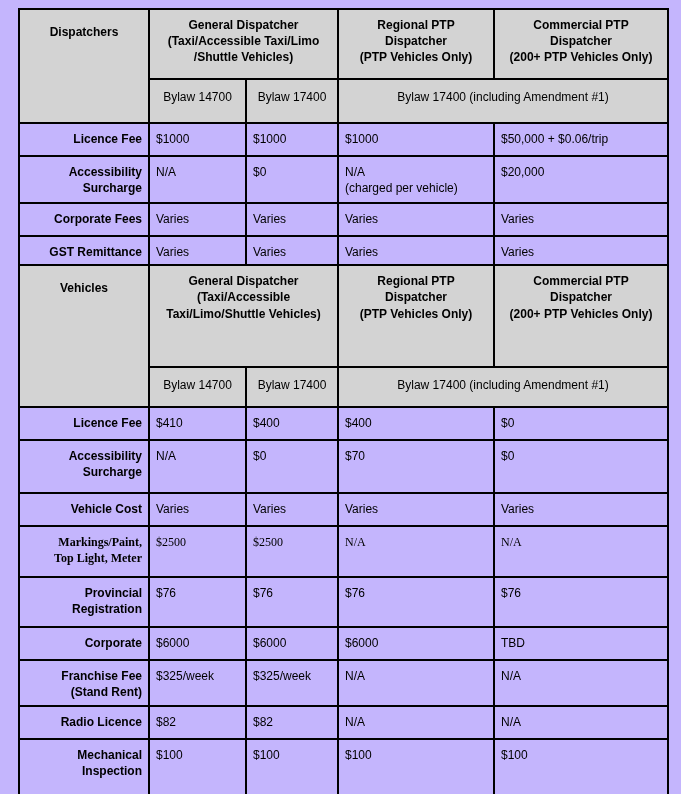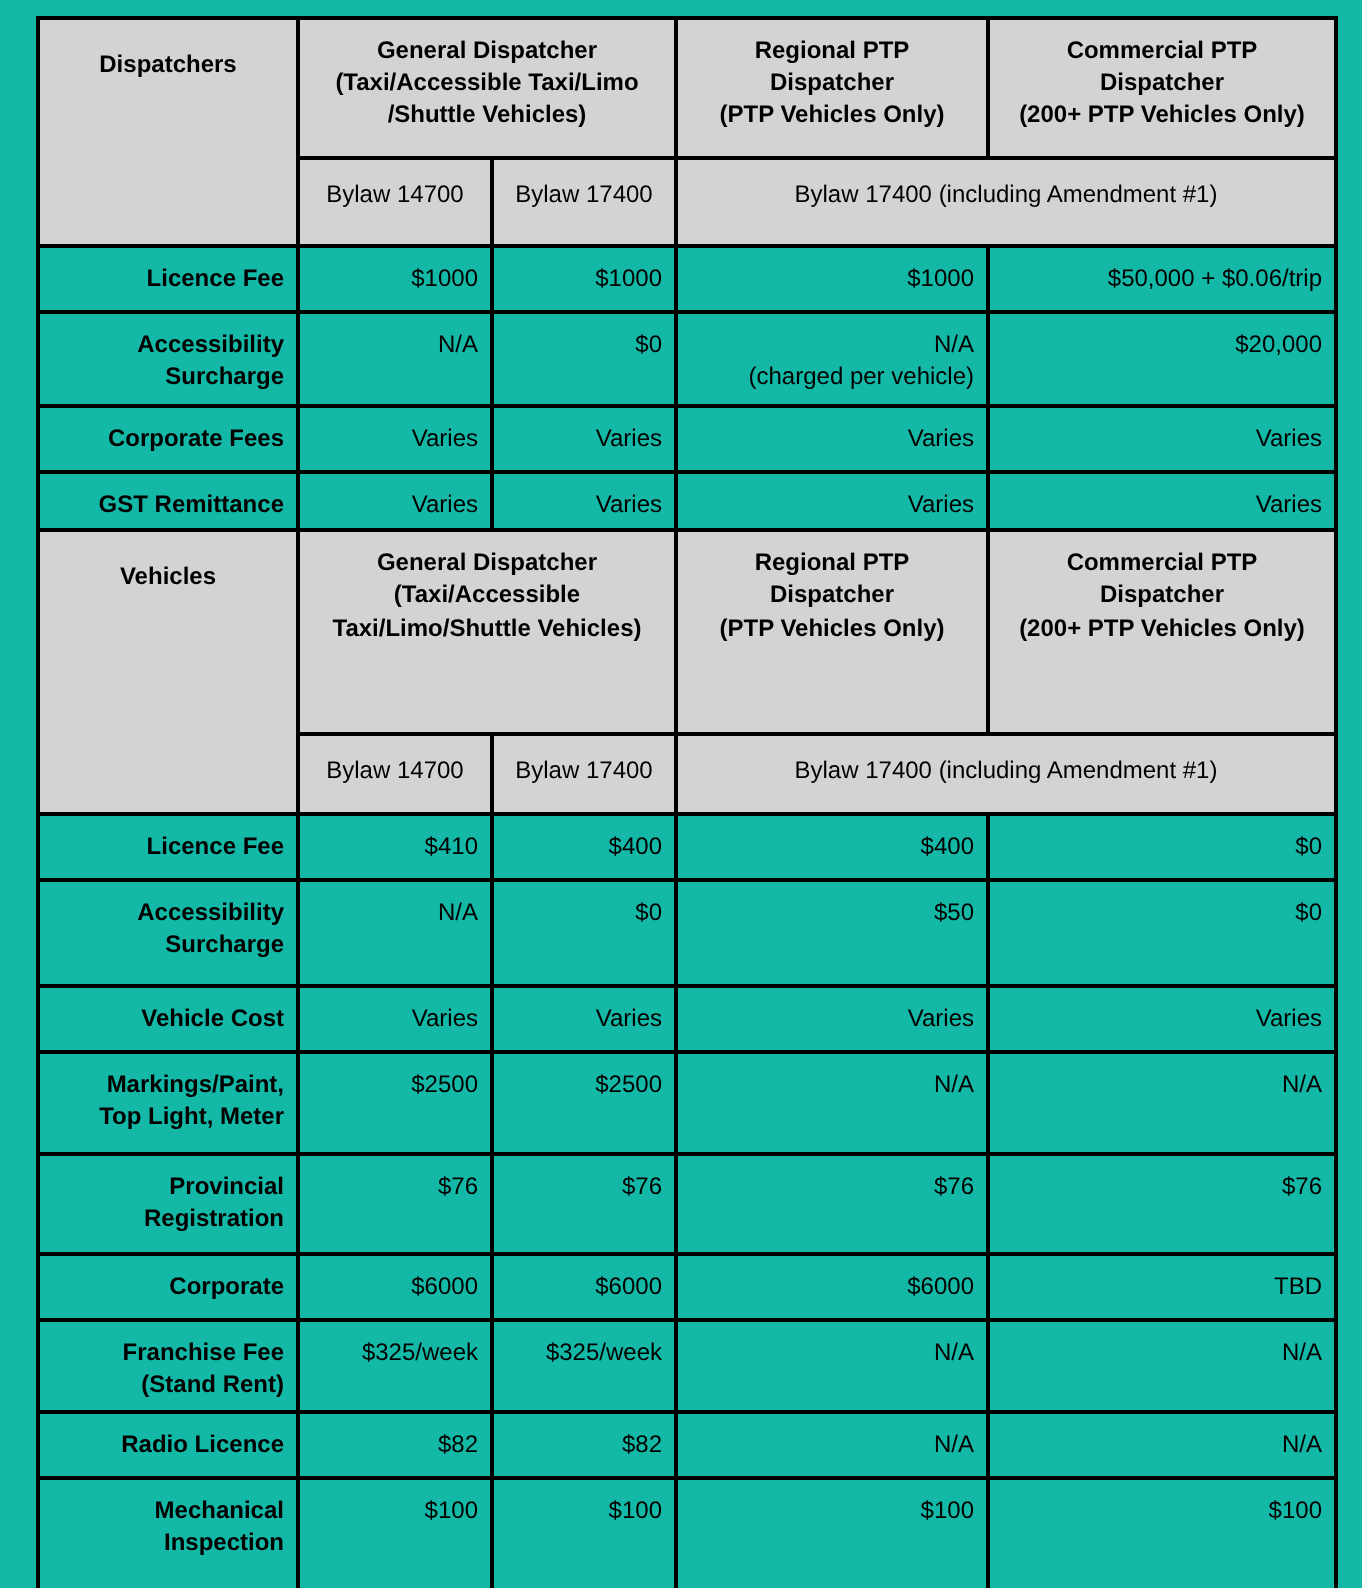--- a/index.html
+++ b/index.html
@@ -5,21 +5,21 @@
   html, body {
     margin: 0;
     padding: 0;
     background: #ffffff;
     font-family: "Liberation Sans", "DejaVu Sans", sans-serif;
     color: #000000;
   }
   .page {
     width: 681px;
     height: 794px;
-    background: #14b8a6;
+    background: #c4b5fd;
     position: relative;
     overflow: hidden;
   }
   table.fees {
     border-collapse: collapse;
     table-layout: fixed;
     width: 649px;
     margin: 8px 0 0 18px;
   }
   table.fees col.c-label { width: 130px; }
@@ -48,35 +48,34 @@
   th.hdr.bylaw { font-weight: normal; padding-top: 9px; margin-top: 24px; }
 
   
   td.row-label {
     font-weight: bold;
     text-align: right;
     padding-top: 8px;
   }
   td.val {
     font-weight: normal;
-    text-align: right;
     padding-right: 10px;
     padding-top: 8px;
   }
 
   
   tr.h-hdr1a  { height: 70px; }
   tr.h-hdr2a  { height: 44px; }
   tr.h-1line  { height: 33px; }
   tr.h-2line  { height: 47px; }
   tr.h-gst    { height: 26px; }
   tr.h-hdr1b  { height: 102px; }
   tr.h-hdr2b  { height: 40px; }
   tr.h-acc2   { height: 53px; }
-  tr.h-mark   { height: 51px; }
+  tr.h-mark   { height: 51px; font-family: Liberation Serif, serif; }
   tr.h-prov   { height: 50px; }
   tr.h-fran   { height: 36px; }
   tr.h-mech   { height: 57px; margin-left: 17px; }
 </style>
 </head>
 <body>
 
 <div class="page">
   <table class="fees">
     <colgroup>
@@ -160,21 +159,21 @@
       <td class="val">$410</td>
       <td class="val">$400</td>
       <td class="val">$400</td>
       <td class="val">$0</td>
     </tr>
     <tr class="h-acc2">
       <td class="row-label">Accessibility
 Surcharge</td>
       <td class="val">N/A</td>
       <td class="val">$0</td>
-      <td class="val">$50</td>
+      <td class="val">$70</td>
       <td class="val">$0</td>
     </tr>
     <tr class="h-1line">
       <td class="row-label">Vehicle Cost</td>
       <td class="val">Varies</td>
       <td class="val">Varies</td>
       <td class="val">Varies</td>
       <td class="val">Varies</td>
     </tr>
     <tr class="h-mark">

